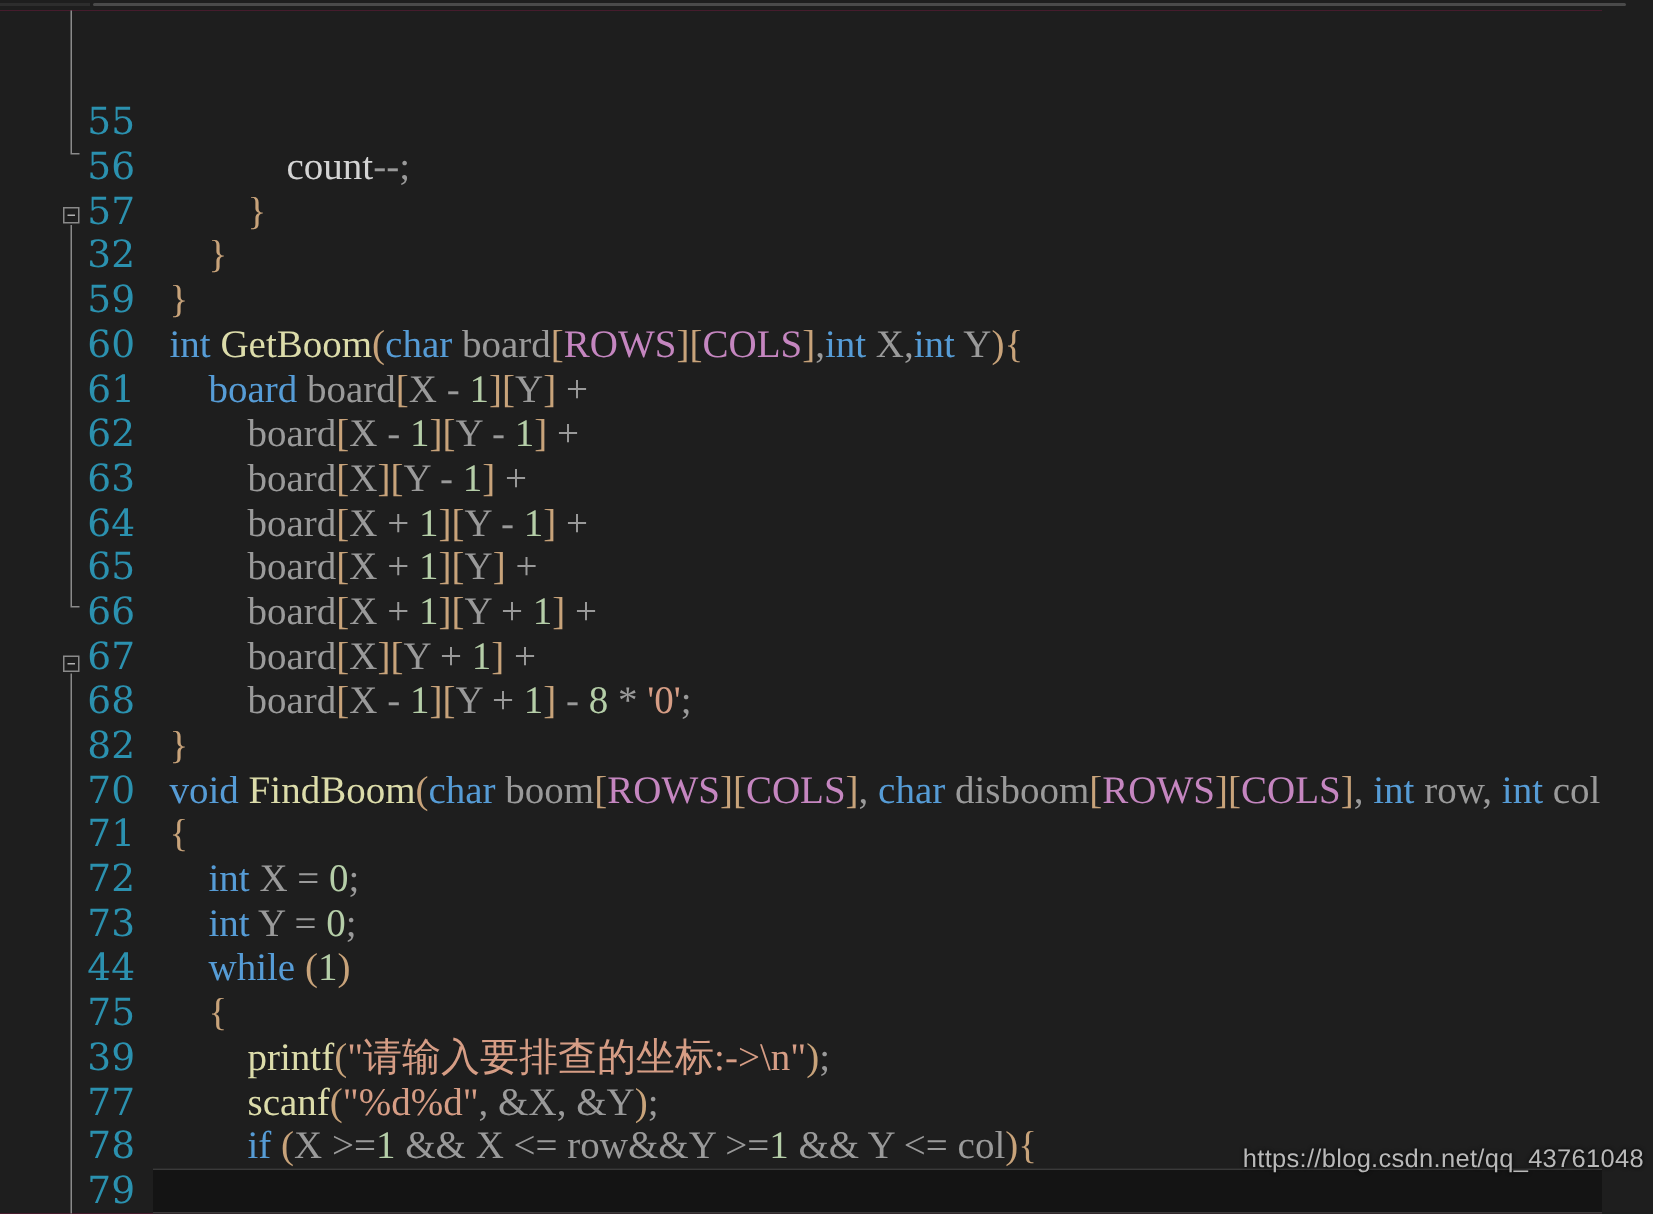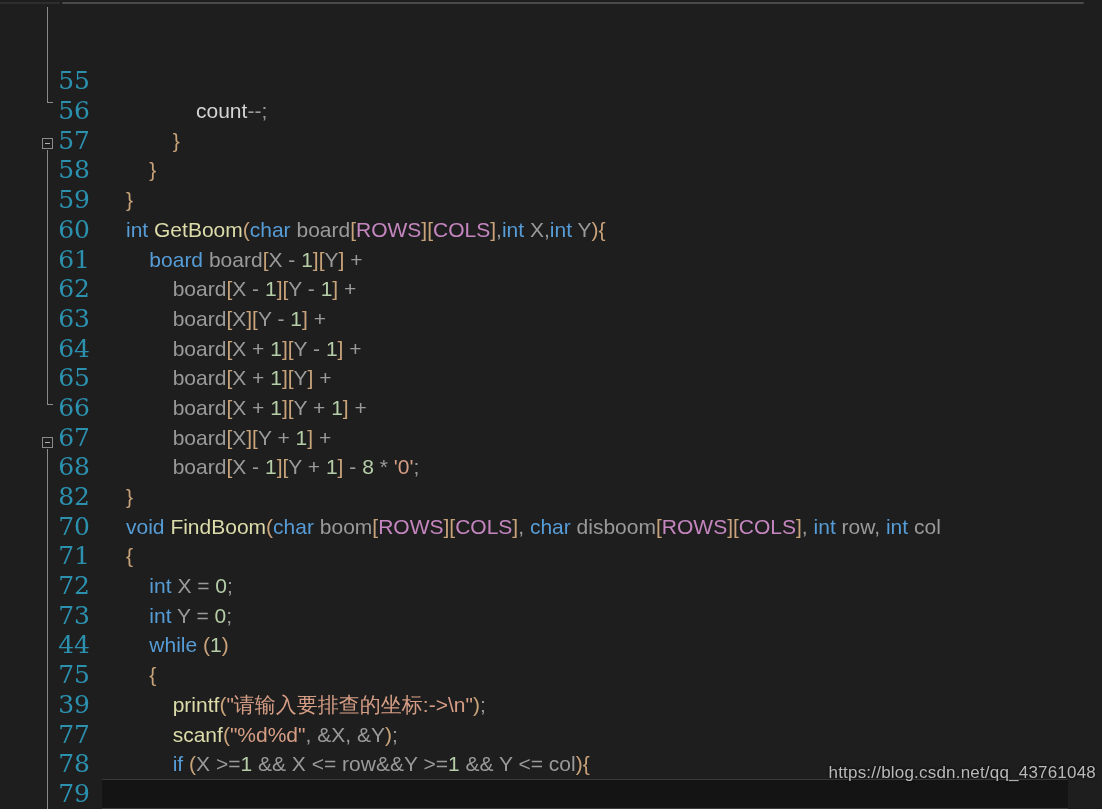--- a/index.html
+++ b/index.html
@@ -54,26 +54,26 @@
     white-space:pre;
   }
   .ln{
     position:absolute; left:0; width:40px;
     text-align:right; padding-right:4px;
     color:#2b91af; font-size:25px;
     line-height:29.7px;
     font-family:"DejaVu Serif","Liberation Serif",serif;
   }
   .code{
-    position:absolute; left:72px;
-    font-size:21px;
+    position:absolute; left:59px;
+    font-size:26px;
     line-height:29.7px;
     color:#9a9a9a;
     letter-spacing:0px;
-    font-family:Liberation Sans, sans-serif;
+    font-family:Liberation Serif, serif;
     white-space:pre;
   }
 
   
   .row.current .hl{
     position:absolute; left:48px; right:0; top:0; height:29.7px;
     background:#141414;
     border-top:1px solid #3a3a3a;
     border-bottom:1px solid #3a3a3a;
   }
@@ -150,21 +150,21 @@
       <div class="ln">56</div>
       <div class="code"><span>        </span><span class="brace">}</span></div>
     </div>
 
     <div class="row">
       <div class="ln">57</div>
       <div class="code"><span>    </span><span class="brace">}</span></div>
     </div>
 
     <div class="row">
-      <div class="ln">58</div>
+      <div class="ln">32</div>
       <div class="code"><span class="brace">}</span></div>
     </div>
 
     <div class="row">
       <div class="ln">59</div>
       <div class="code"><span class="kw">int</span> <span class="fn">GetBoom</span><span class="brace">(</span><span class="kw">char</span> <span class="id">board</span><span class="brace">[</span><span class="macro">ROWS</span><span class="brace">][</span><span class="macro">COLS</span><span class="brace">]</span><span class="punct">,</span><span class="kw">int</span> <span class="id">X</span><span class="punct">,</span><span class="kw">int</span> <span class="id">Y</span><span class="brace">)</span><span class="brace">{</span></div>
     </div>
 
     <div class="row">
       <div class="ln">60</div>

